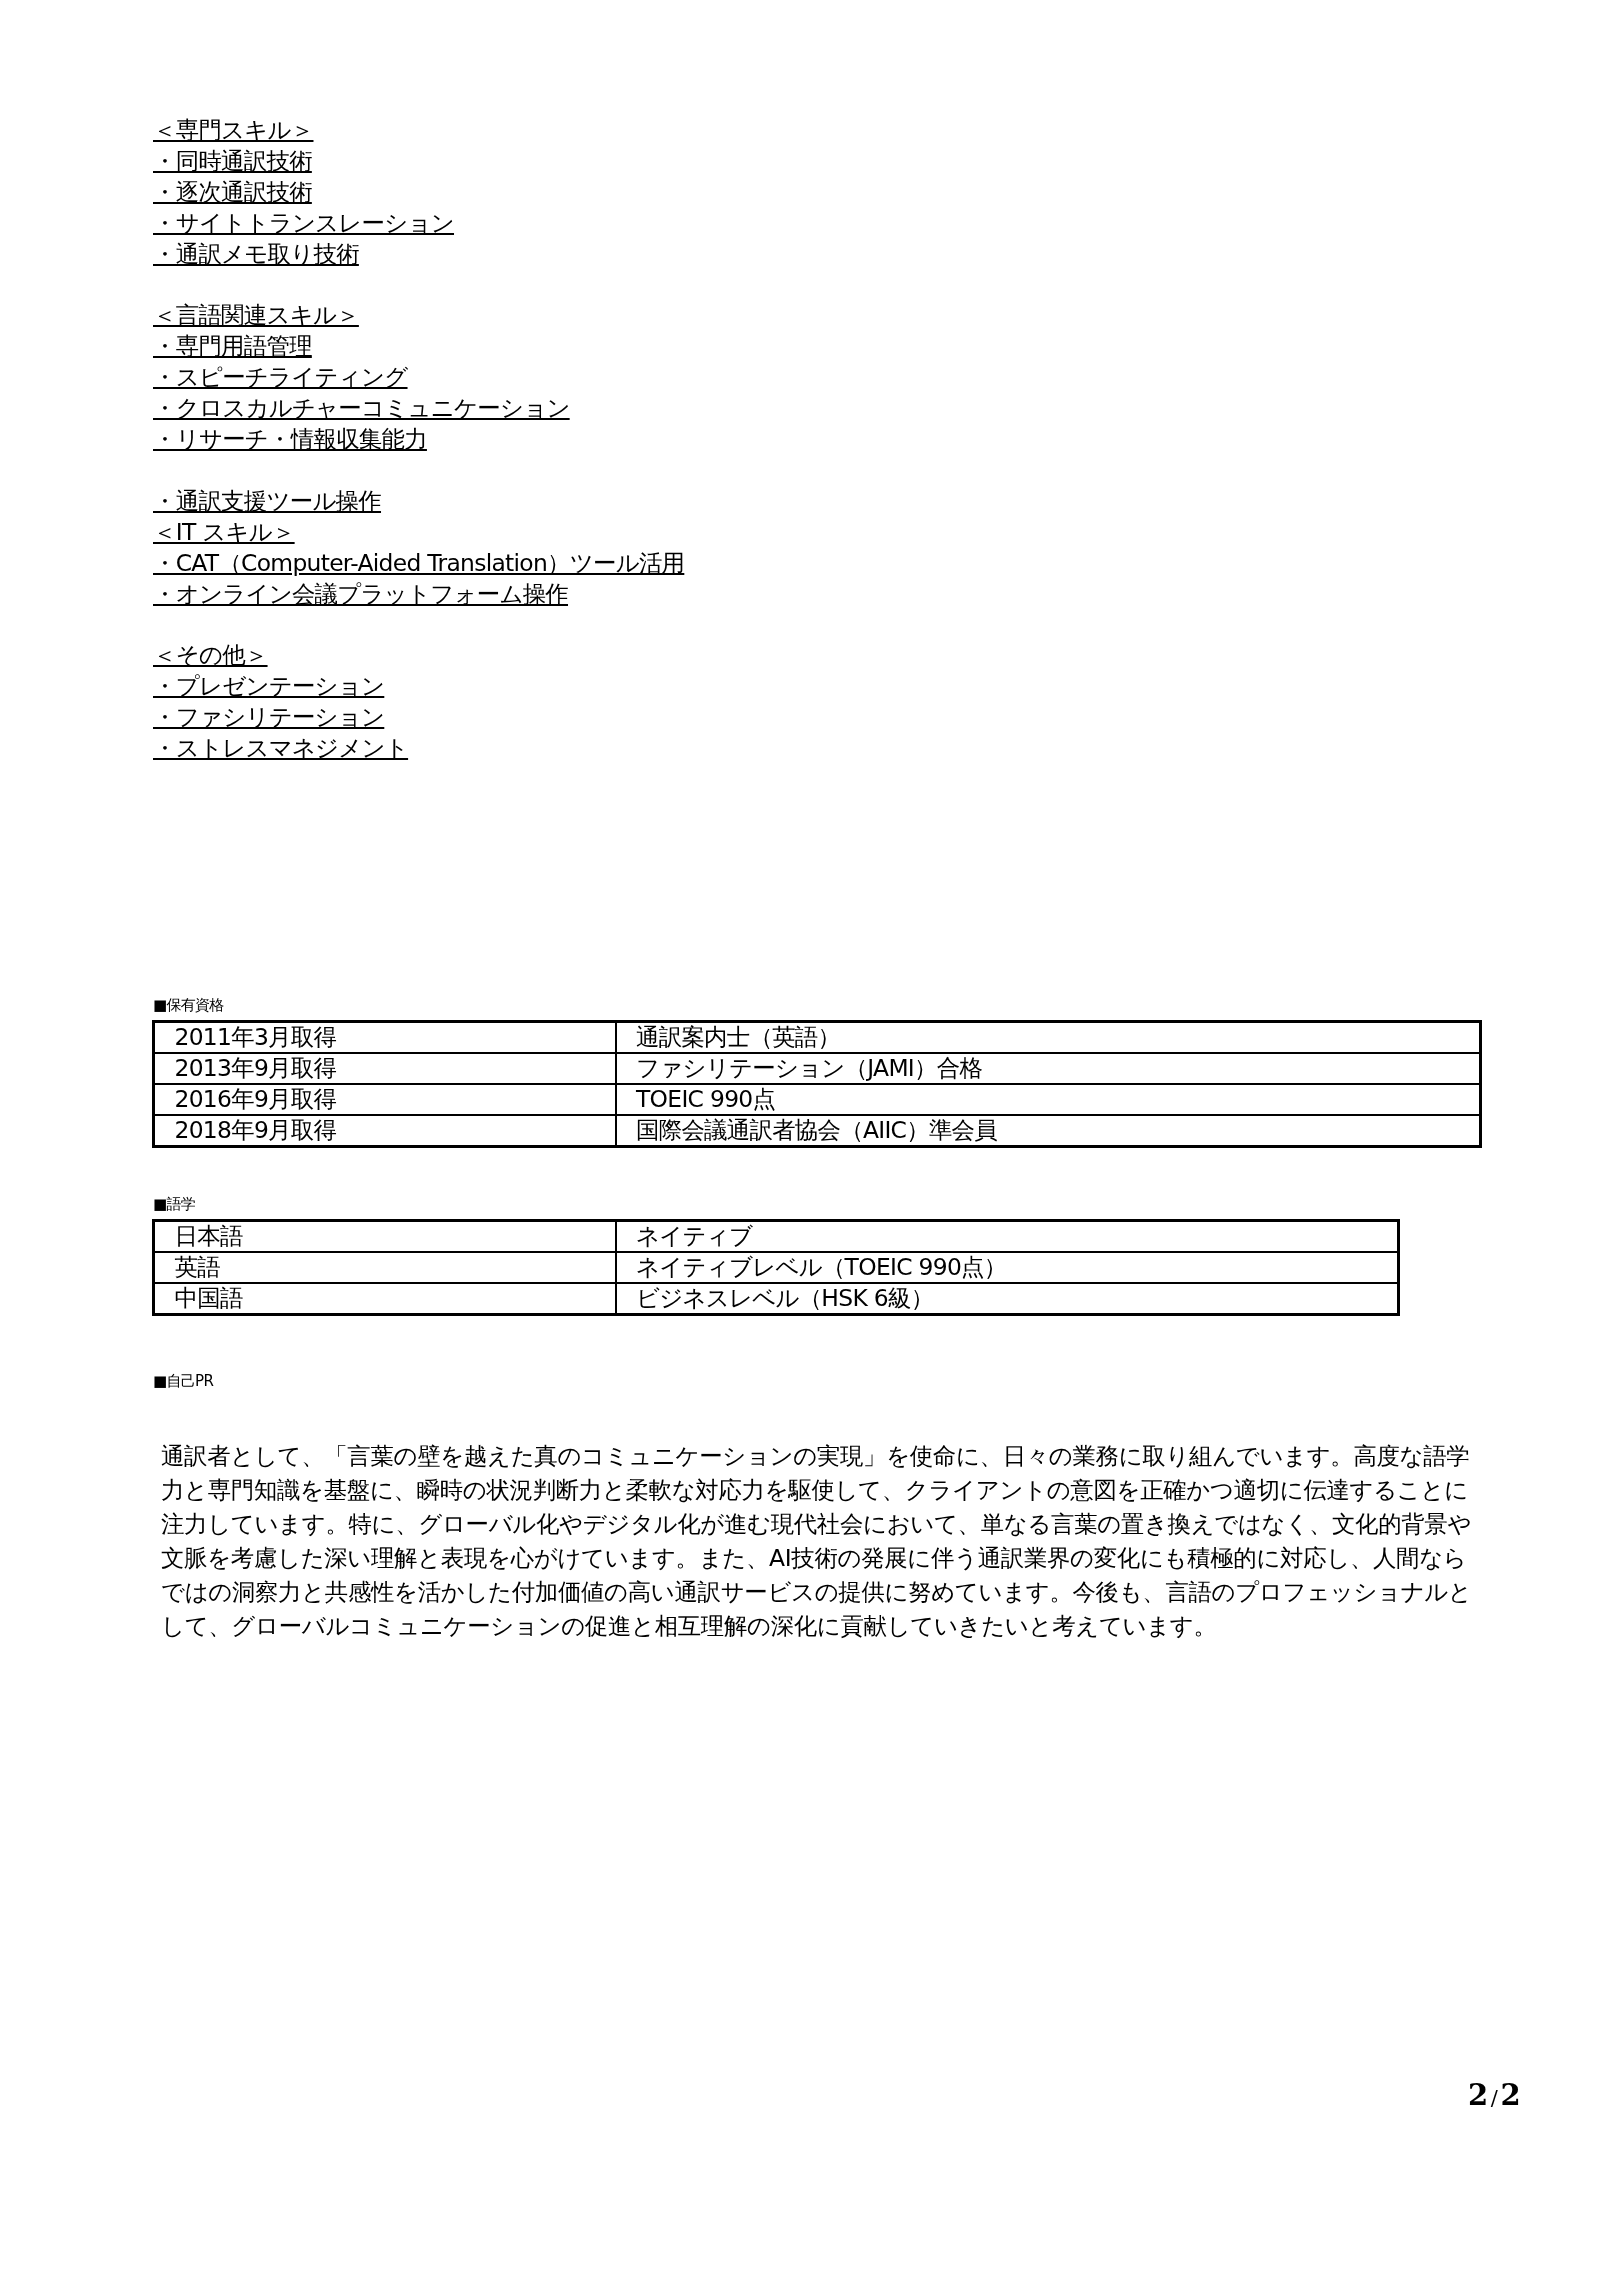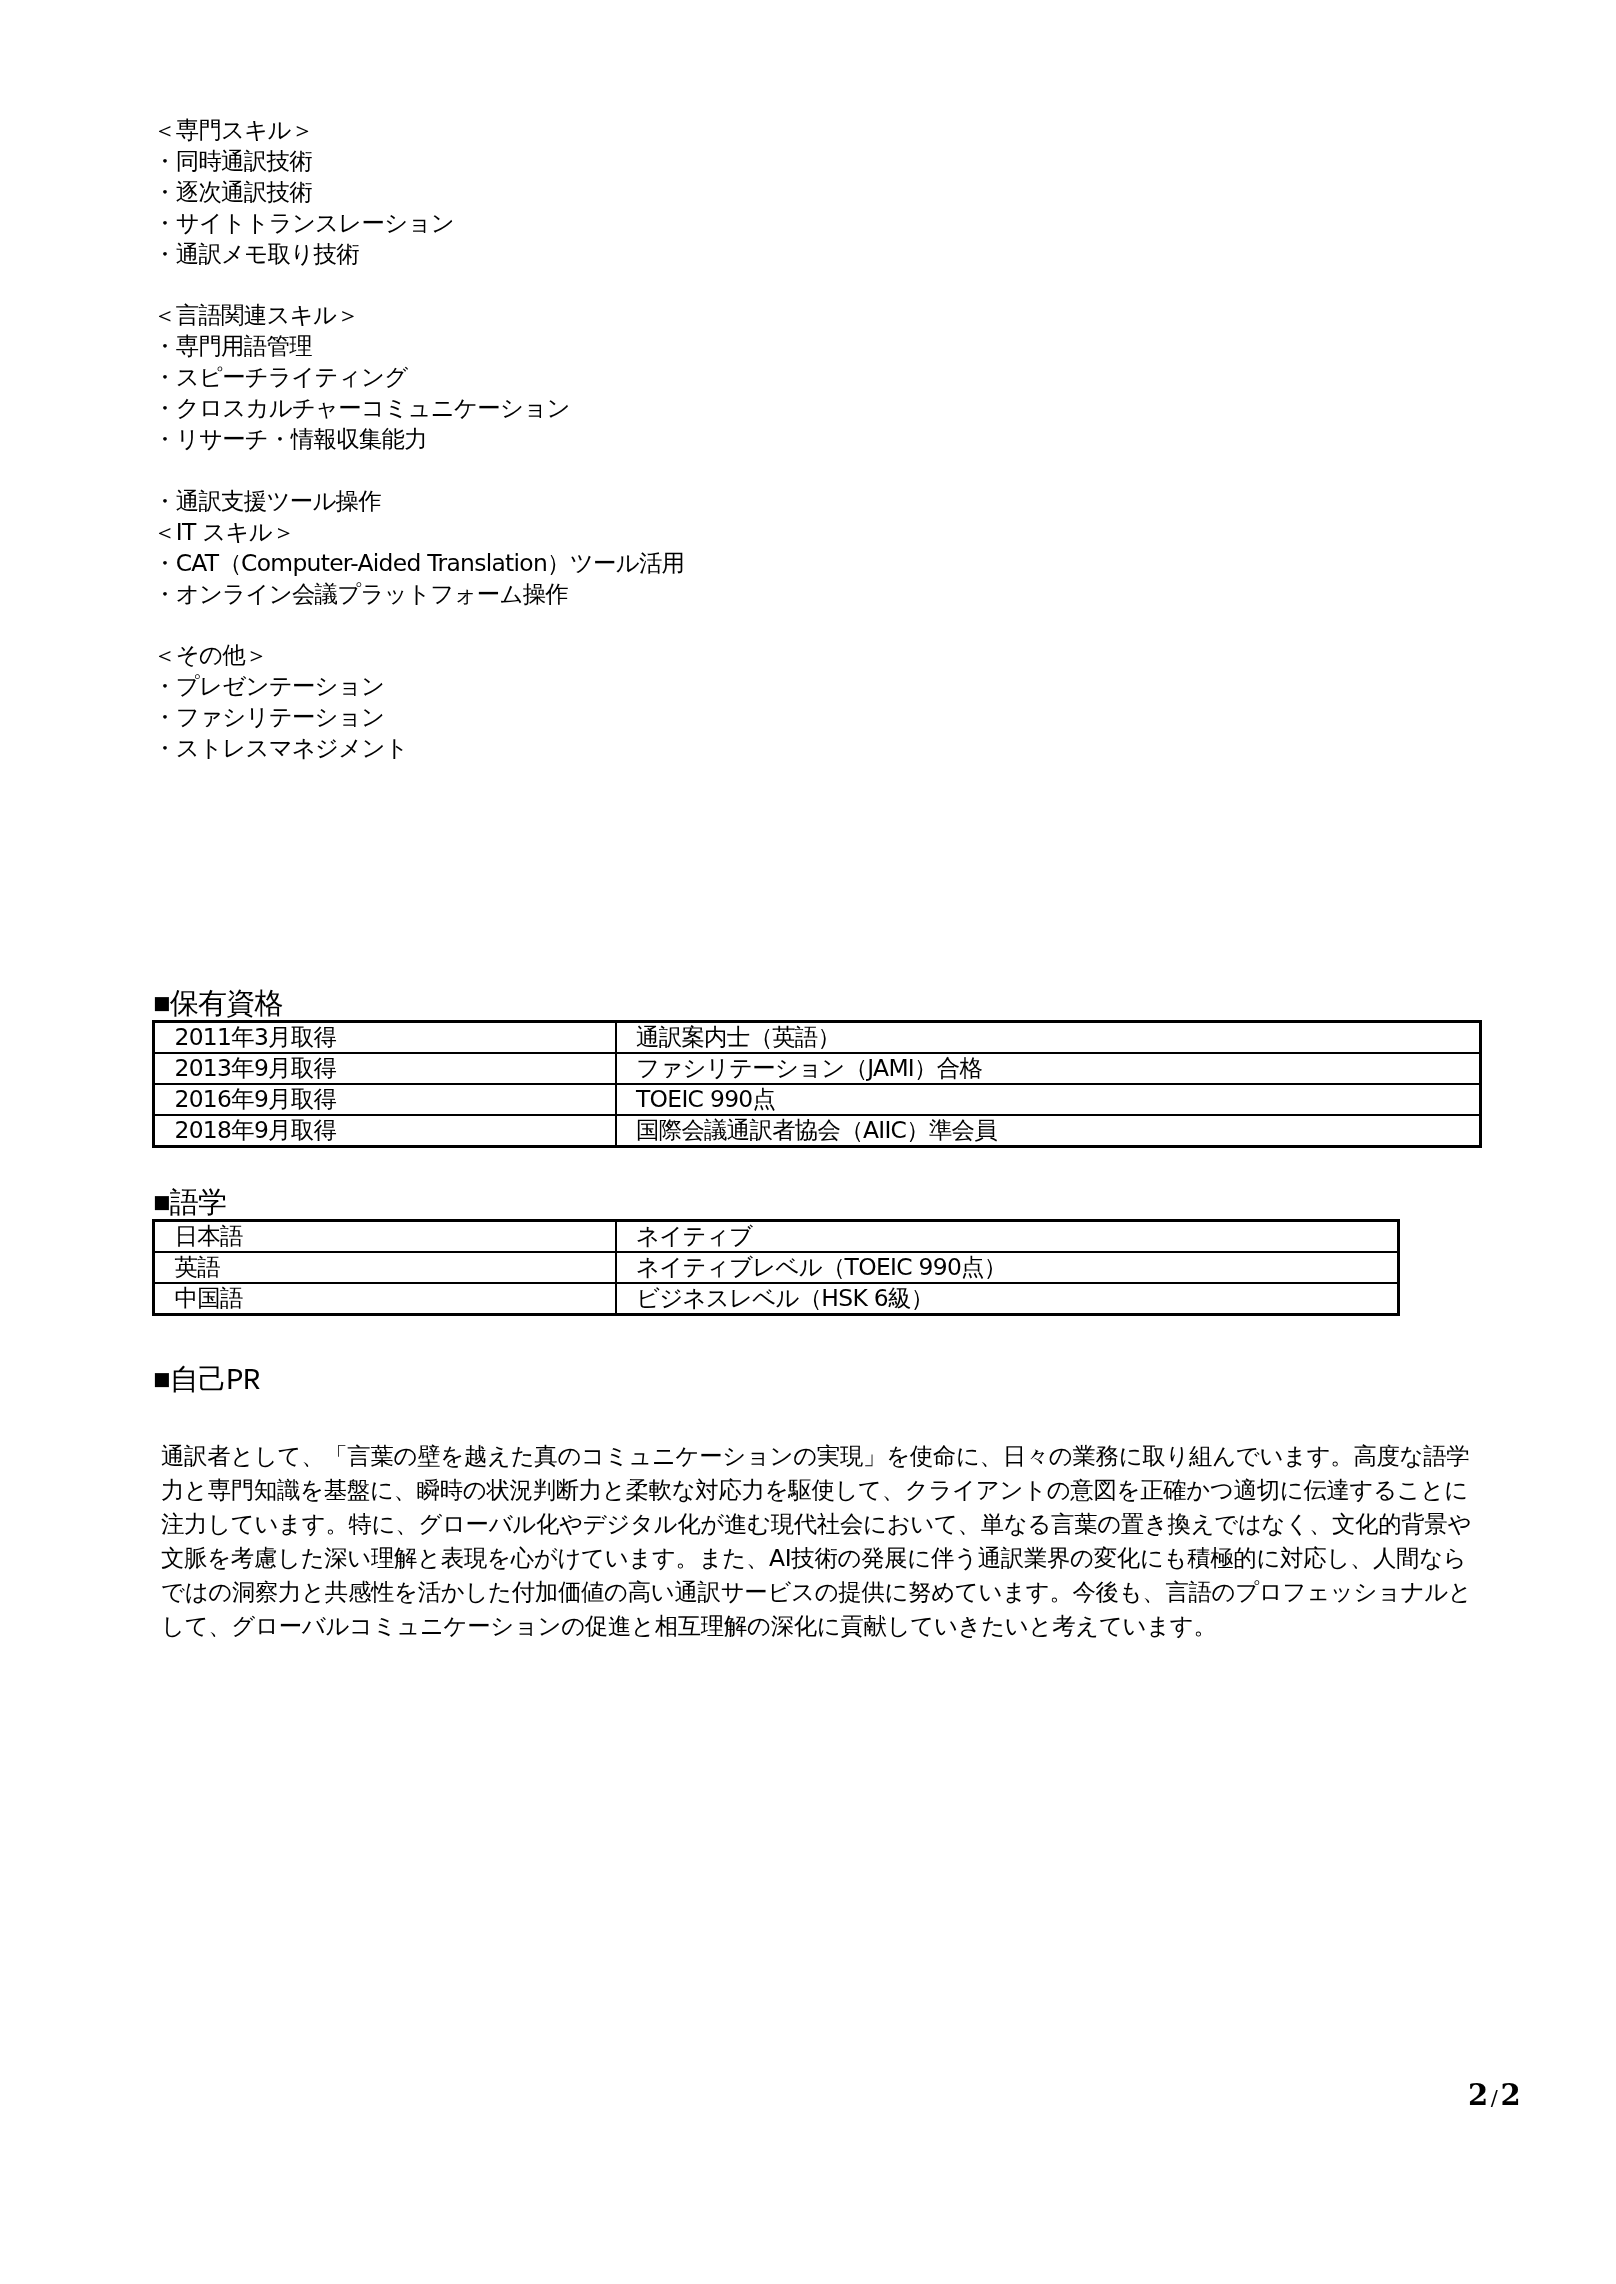--- a/index.html
+++ b/index.html
@@ -2,22 +2,22 @@
 <html style="font-size:10.4px"><head>
 <meta charset="utf-8">
 <style>
   html, body { margin: 0; padding: 0; background: #ffffff; }
   body {
     width: 1617px; height: 2284px; position: relative; overflow: hidden;
     font-family: "DejaVu Sans", "Liberation Sans", sans-serif;
     color: #000;
   }
   .block { position: absolute; left: 153px; }
-  .line { font-size: 23.4px; line-height: 31px; height: 31px; white-space: nowrap; letter-spacing: -0.7px; }
-  .section-label { font-size: 29px; line-height: 31px; white-space: nowrap; letter-spacing: -0.7px; position: absolute; left: 153px; font-family: Liberation Mono, monospace; }
+  .line { font-size: 23.4px; line-height: 31px; height: 31px; white-space: nowrap; letter-spacing: -0.7px; text-decoration: underline; }
+  .section-label { font-size: 15px; line-height: 31px; white-space: nowrap; letter-spacing: -0.7px; position: absolute; left: 153px; }
   table.grid {
     position: absolute; border-collapse: collapse; table-layout: fixed;
     border: 3.3px solid #000;
   }
   table.grid td {
     border: 2.6px solid #000; font-size: 23.4px; padding: 0 0 0 19.5px;
     white-space: nowrap; vertical-align: middle; letter-spacing: -0.7px;
     height: 29px; line-height: 29px; overflow: hidden;
   }
   .pr-text {

